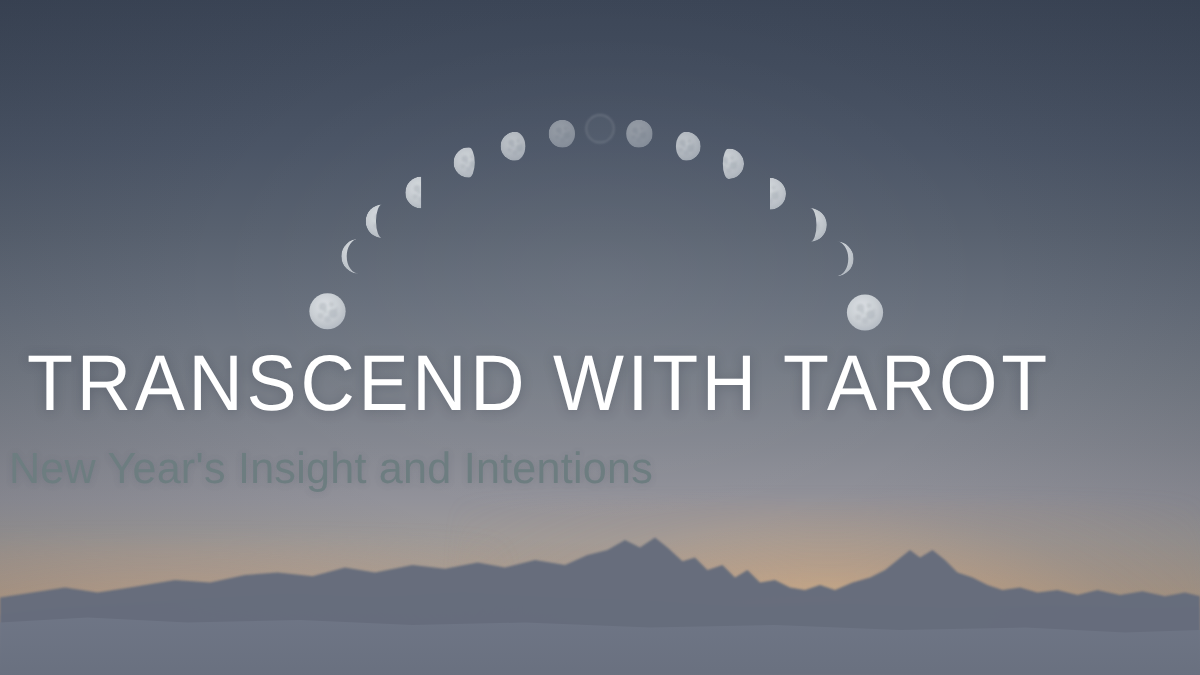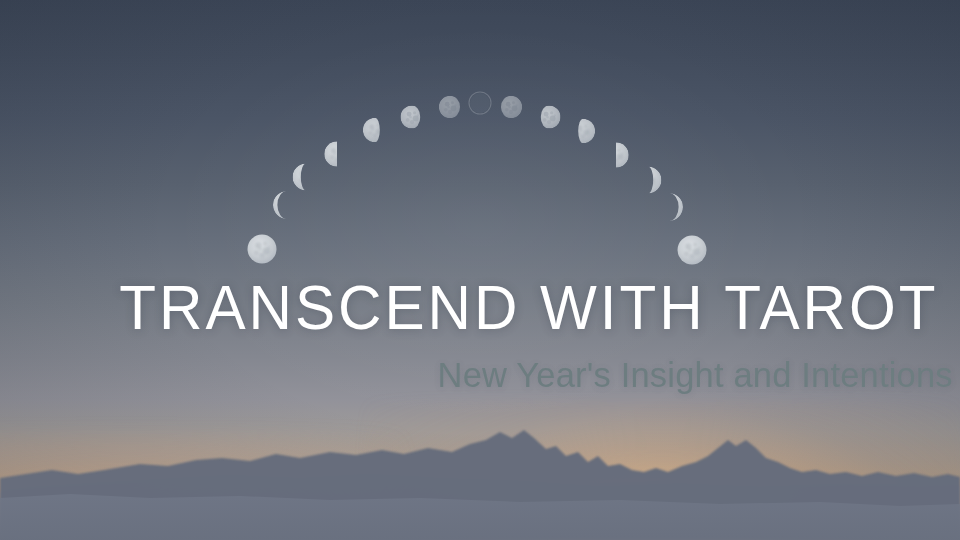--- a/index.html
+++ b/index.html
@@ -90,21 +90,21 @@
     width: 960px;
     height: 150px;
   }
 
   
   .text-block {
     position: absolute;
     left: 0;
     right: 0;
     top: 276px;
-    text-align: right;
+    text-align: left;
   }
   .title {
     margin: 0;
     font-family: "Liberation Sans Narrow", "Liberation Sans", sans-serif;
     font-size: 63px;
     font-weight: 300;
     letter-spacing: 3.1px;
     line-height: 1.0;
     color: #ffffff;
     transform: scaleX(0.955);

